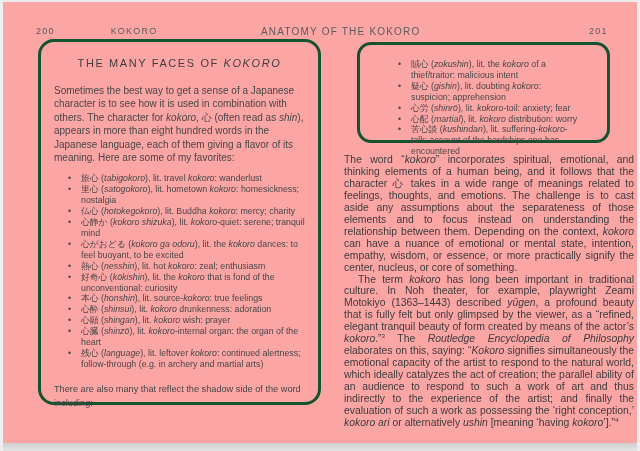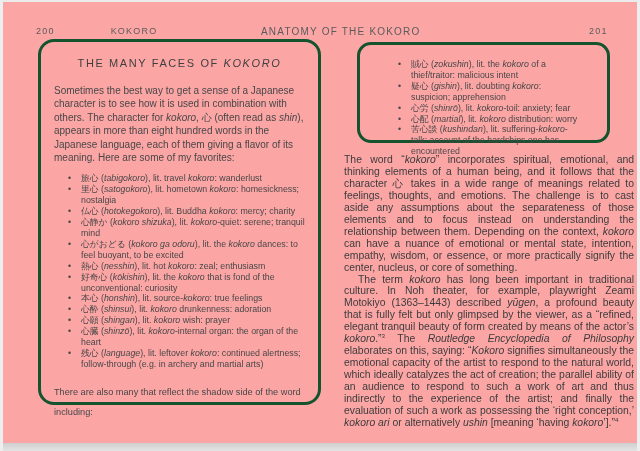--- a/index.html
+++ b/index.html
@@ -28,21 +28,21 @@
     border-radius:16px; background:transparent; color:#474747;
   }
   .box-left  { left:35px;  top:37px; width:283px; height:366px; padding:10px 13px; }
   .box-right { left:354px; top:40px; width:253px; height:101px; padding:12px 28px 0; border-radius:14px; }
 
   .box-title {
     text-align:center; font-size:11px; letter-spacing:1.6px; color:#3f3f3f;
     margin:5px 0 15px;
   }
   .box-intro { font-size:10px; line-height:13.4px; }
-  .box-outro { font-size:9.2px; line-height:20px; margin-top:12px; }
+  .box-outro { font-size:9.2px; line-height:14px; margin-top:12px; }
 
   ul.kokoro-list {
     margin:9px 0 6px; padding:0 0 0 14px; list-style:none;
     font-size:8.8px; line-height:10.9px; color:#474747;
   }
   .box-right ul.kokoro-list { margin:2px 0 0; padding-left:10px; }
   ul.kokoro-list li { position:relative; padding-left:13px; }
   ul.kokoro-list li::before { content:"\2022"; position:absolute; left:0; top:0; }
 
   

